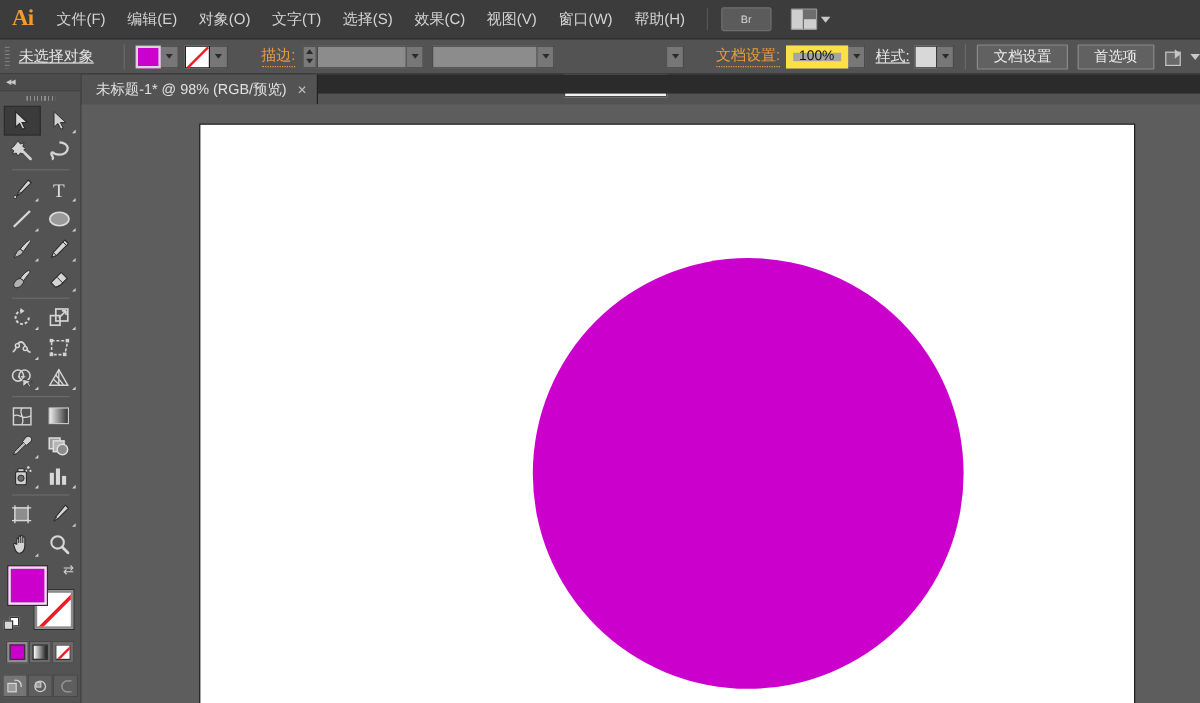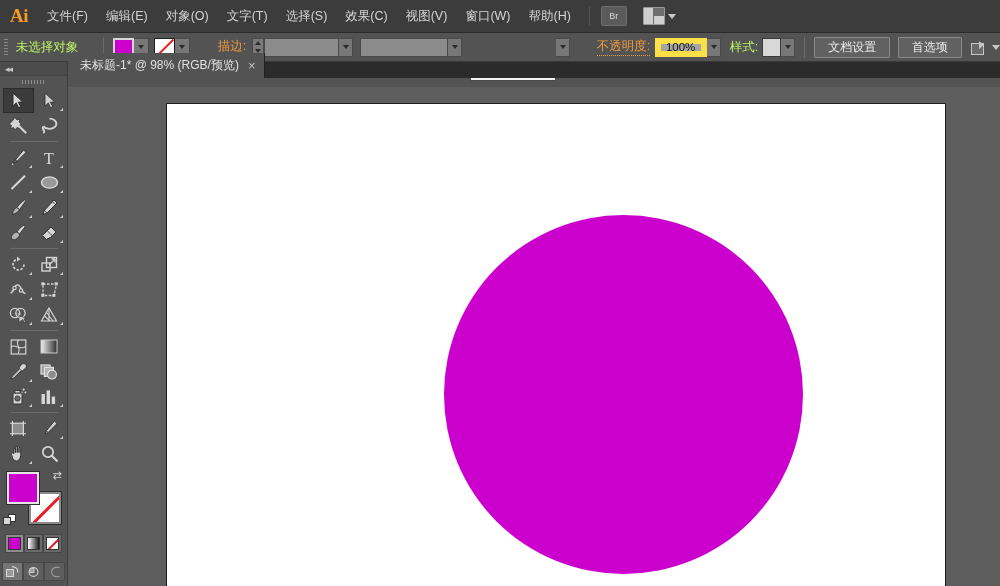--- a/index.html
+++ b/index.html
@@ -30,21 +30,21 @@
     color: #d4d4d4; font-size: 12.5px;
     padding: 4px 9px; height: 33px;
     display: flex; align-items: center;
     white-space: nowrap; cursor: default;
   }
   .menu-sep {
     width: 1px; height: 18px; background: #565656;
     margin: 0 9px;
   }
   .br-btn {
-    width: 26px; height: 20px; background: #5b5b5b;
+    width: 42px; height: 20px; background: #5b5b5b;
     border: 1px solid #6e6e6e; border-radius: 2px;
     display: flex; align-items: center; justify-content: center;
     color: #d8d8d8; font-size: 9px; margin-left: 2px;
   }
   .arrange-btn {
     display: flex; align-items: center; margin-left: 16px; gap: 3px;
   }
   .arrange-ico {
     width: 22px; height: 18px; border: 1px solid #9a9a9a;
     background: #6e6e6e; position: relative; border-radius: 1px;
@@ -70,21 +70,21 @@
     border-bottom: 1px solid #3a3a3a;
     padding-left: 3px;
   }
   .grip {
     width: 6px; height: 20px; margin-right: 7px;
     background-image: repeating-linear-gradient(to bottom,
       #8a8a8a 0px, #8a8a8a 1px, transparent 1px, transparent 3px);
     background-size: 4px 3px; background-repeat: repeat-y;
     background-position: 1px 2px;
   }
-  .cb-label { color: #bef264; font-size: 12.5px; white-space: nowrap; }
+  .cb-label { color: #e5e5e5; font-size: 12.5px; white-space: nowrap; text-decoration: underline; }
   .cb-label-o { color: #ef9b3c; font-size: 12.5px; white-space: nowrap;
     border-bottom: 1px dotted #ef9b3c; margin-left: 18px; }
   .vsep { width: 1px; height: 21px; background: #6a6a6a; margin: 0 9px; }
 
   .swatch-combo { display: flex; align-items: stretch; height: 19px; }
   .swatch {
     width: 21px; height: 19px; border: 1px solid #1e1e1e;
     background: #fff; position: relative;
   }
   .swatch.fill { border: 2px solid #d6d6d6; }
@@ -143,21 +143,21 @@
   }
   .docico::after {
     content:""; position:absolute; left:8px; top:0; width:0;height:0;
     border-left:5px solid #c6c6c6; border-top:4px solid transparent;
     border-bottom:4px solid transparent;
   }
 
   
   .tabbar {
     position: absolute; left: 68px; top: 62px; width: 932px; height: 16px;
-    background: #2b2b2b; display: flex; align-items: flex-end;
+    background: #2b2b2b; display: flex; align-items: flex-start;
   }
   .doctab {
     background: #535353; color: #e0e0e0; font-size: 12px;
     display: flex; align-items: center; gap: 9px;
     padding: 0 9px 0 12px; border-right: 1px solid #222;
     height: 25px; white-space: nowrap;
   }
   .tab-close { color: #c2c2c2; font-size: 13px; line-height: 1; }
 
   
@@ -329,21 +329,21 @@
     <div style="width:8px"></div>
 
     <div class="field-white" style="width:90px">
       <span class="brush-dot"></span>
       <span>3 点圆形</span>
     </div>
     <div class="dd-btn">
         <div class="tri"></div>
       </div>
     <div style="width:9px"></div>
-    <div class="cb-label-o">不透明度:</div>
+    <div class="cb-label-o">文档设置:</div>
     <div style="width:5px"></div>
     <div class="opacity-field">100%</div>
     <div class="dd-btn">
         <div class="tri"></div>
       </div>
     <div style="width:9px"></div>
     <div class="cb-label">样式:</div>
     <div style="width:4px"></div>
     <div class="style-sw"></div>
     <div class="dd-btn">

